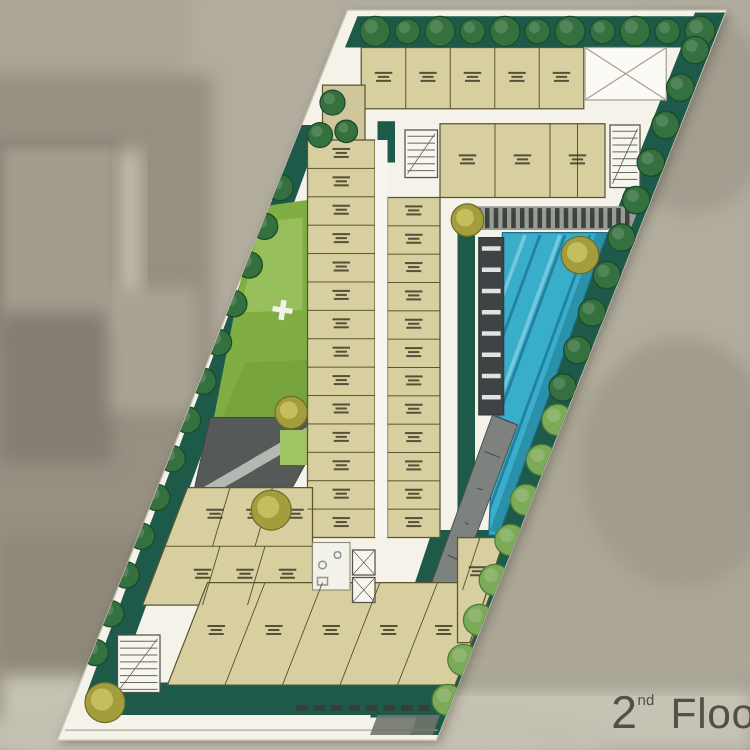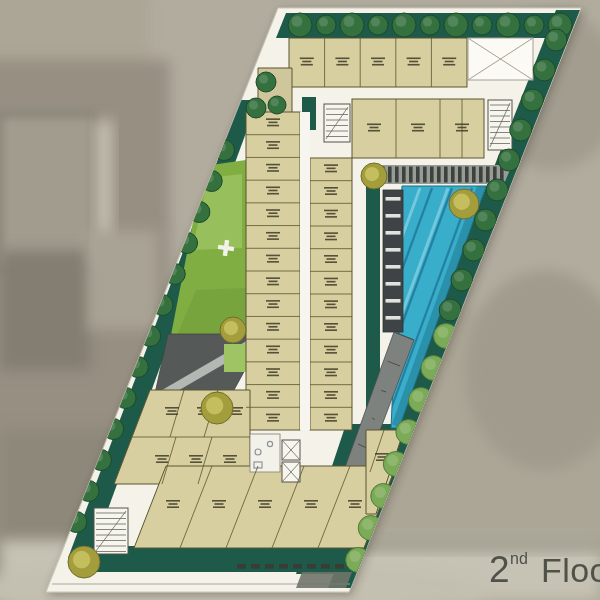--- a/index.html
+++ b/index.html
@@ -13,21 +13,21 @@
   html,body{margin:0;padding:0;width:600px;height:600px;overflow:hidden;
     background:var(--background);font-family:"Liberation Sans",sans-serif;}
   #stage{position:relative;width:600px;height:600px;}
   svg{position:absolute;left:0;top:0;}
   .teal{fill:var(--landscape-dark);}
   .u{fill:var(--building);stroke:var(--building-outline);stroke-width:1;}
   .div{stroke:var(--building-outline);stroke-width:.8;}
   .white-room{fill:#f3f2ea;stroke:#8f8a79;stroke-width:.9;}
   .floor-label{position:absolute;left:489px;top:551px;white-space:nowrap;
     color:var(--text-gray);font-size:37px;line-height:1.05;letter-spacing:.5px;}
-  .floor-label sup{font-size:16px;vertical-align:18px;letter-spacing:0;text-align:center;}
+  .floor-label sup{font-size:12px;vertical-align:18px;letter-spacing:0;text-align:center;}
   .floor-label .word{font-size:34px;margin-left:13px;}
 </style>
 </head>
 <body>
 
 <div id="stage">
 <svg width="600" height="600" viewBox="0 0 600 600">
   <defs>
     <filter id="blur7" x="-30%" y="-30%" width="160%" height="160%">
           <feGaussianBlur stdDeviation="7"></feGaussianBlur>

